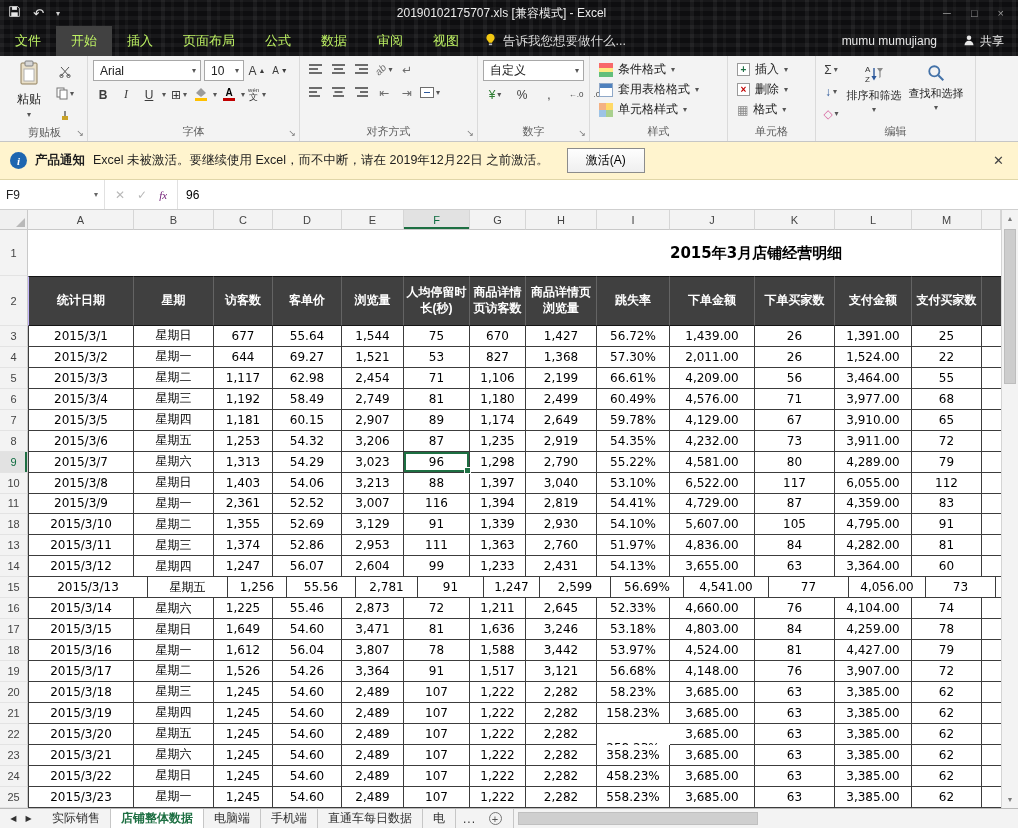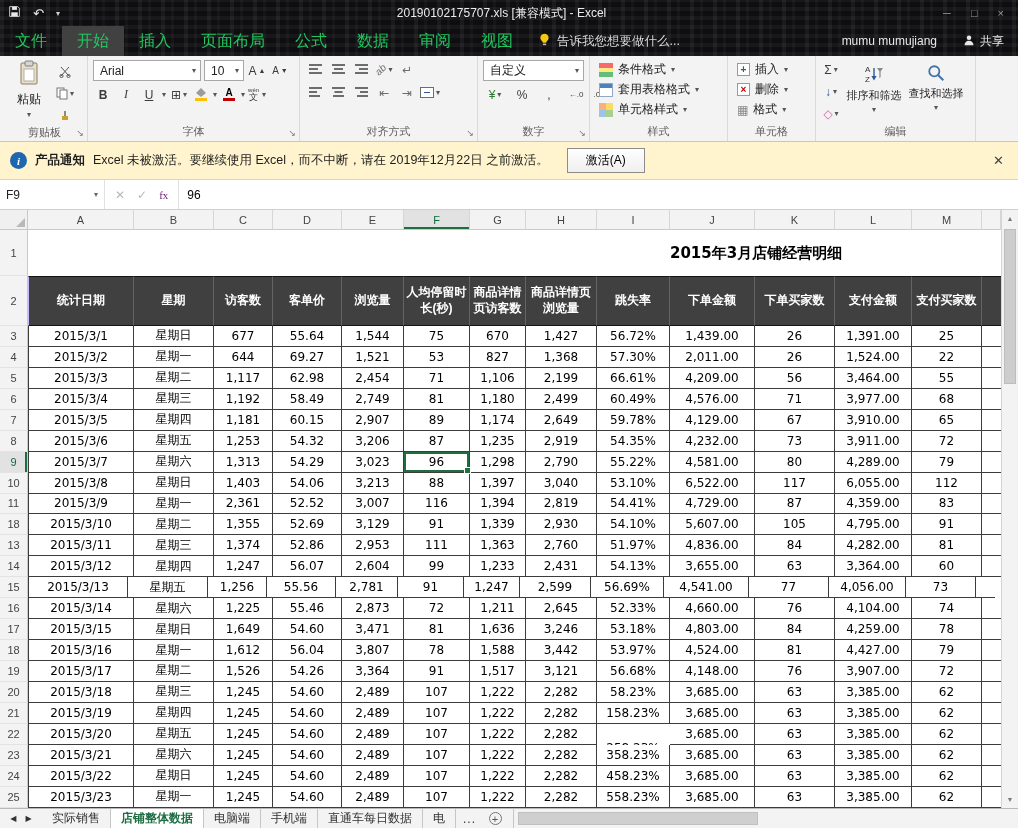--- a/index.html
+++ b/index.html
@@ -12,21 +12,21 @@
   .titleband::before{content:"";position:absolute;inset:0;pointer-events:none;background:
     repeating-linear-gradient(90deg,rgba(255,255,255,.05) 0 4px,transparent 4px 10px,rgba(255,255,255,.03) 10px 13px,transparent 13px 23px),
     repeating-linear-gradient(0deg,rgba(255,255,255,.045) 0 4px,transparent 4px 9px)}
   .titlebar{height:26px;display:flex;align-items:center;position:relative;z-index:1;color:#e8e8e8;font-size:12px;padding:0 8px;gap:12px}
   .qat{display:flex;align-items:center;gap:12px}
   .qat .car{font-size:8px;color:#cfcfcf}
   .undo{font-size:13px;color:#e8e8e8}
   .win-title{flex:1;text-align:center;white-space:nowrap;overflow:hidden;color:#ececec}
   .winctl{display:flex;gap:20px;color:#9a9a9a;font-size:11px;padding-right:6px}
   .tabrow{height:30px;display:flex;align-items:stretch;position:relative;z-index:1}
-  .file,.rtab{line-height:30px;color:#22c55e;font-size:16px;padding:0 15px;white-space:nowrap}
+  .file,.rtab{line-height:30px;color:#bef264;font-size:13px;padding:0 15px;white-space:nowrap}
   .rtab.active{background:#414141}
   .tellme{display:flex;align-items:center;gap:6px;color:#d9d9d9;font-size:12.5px;margin-left:10px;white-space:nowrap}
   .trright{margin-left:auto;display:flex;align-items:center;gap:26px;color:#e8e8e8;font-size:12px;padding-right:14px;white-space:nowrap}
   .share{display:flex;align-items:center;gap:5px}
 
   
   .ribbon{height:86px;background:#f3f3f3;border-bottom:1px solid #c6c6c6;display:flex;flex:none;padding-left:2px}
   .rgroup{display:flex;flex-direction:column;border-right:1px solid #dadada;position:relative;flex:none}
   .gcontent{flex:1;display:flex;align-items:flex-start;padding:4px 5px 0;gap:4px}
   .glabel{height:17px;font-size:11px;color:#5c5c5c;text-align:center;line-height:14px;flex:none}
@@ -65,21 +65,21 @@
   .nbtn{border:1px solid #8c8c8c;background:linear-gradient(#fefefe,#efefef);padding:3px 18px;font-size:12px;margin-left:10px;white-space:nowrap}
   .nclose{margin-left:auto;color:#444;font-size:13px;padding-right:4px}
 
   
   .fbar{height:30px;background:#fff;display:flex;align-items:stretch;flex:none;border-bottom:1px solid #cfcfcf}
   .namebox{width:104px;display:flex;align-items:center;padding:0 6px;font-size:12px;color:#222}
   .namebox .car{margin-left:auto;color:#666}
   .vdiv{width:1px;background:#e1e1e1}
   .fbtns{display:flex;align-items:center;gap:12px;padding:0 10px;border-right:1px solid #e1e1e1}
   .fx-x,.fx-ok{color:#b8b8b8;font-size:12px}
-  .fx{font-family:"Liberation Serif",serif;color:#701a75;font-size:11px}
+  .fx{font-style:italic;font-family:"Liberation Serif",serif;color:#701a75;font-size:11px}
   .fvalue{flex:1;display:flex;align-items:center;padding:0 8px;font-size:12px}
 
   
   .gridwrap{height:598px;display:flex;flex:none;background:#fff}
   .sheet{width:1001px;flex:none;overflow:hidden}
   .g-row{display:flex;flex:none;width:1001px}
   .colhead{height:20px}
   .g-corner{width:28px;flex:none;background:#f0f0f0;border-right:1px solid #c9c9c9;border-bottom:1px solid #c9c9c9;position:relative}
   .g-corner::after{content:"";position:absolute;right:2px;bottom:2px;border-left:9px solid transparent;border-bottom:9px solid #b9b9b9}
   .g-colhdr{background:#f3f3f3;border-right:1px solid #d6d6d6;border-bottom:1px solid #c9c9c9;font-size:11px;color:#444;display:flex;align-items:center;justify-content:center;flex:none}
@@ -688,21 +688,21 @@
           <div class="g-cell" style="width: 71px;">2,431</div>
           <div class="g-cell" style="width: 73px;">54.13%</div>
           <div class="g-cell" style="width: 85px;">3,655.00</div>
           <div class="g-cell" style="width: 80px;">63</div>
           <div class="g-cell" style="width: 77px;">3,364.00</div>
           <div class="g-cell" style="width: 70px;">60</div>
           <div class="g-cell sliver" style="width: 19px;"></div>
         </div>
         <div class="g-row row-data">
           <div class="g-rowhdr">15</div>
-          <div class="g-cell cfirst" style="width: 100px;">2015/3/13</div>
+          <div class="g-cell cfirst" style="width: 120px;">2015/3/13</div>
           <div class="g-cell" style="width: 80px;">星期五</div>
           <div class="g-cell" style="width: 59px;">1,256</div>
           <div class="g-cell" style="width: 69px;">55.56</div>
           <div class="g-cell" style="width: 62px;">2,781</div>
           <div class="g-cell" style="width: 66px;">91</div>
           <div class="g-cell" style="width: 56px;">1,247</div>
           <div class="g-cell" style="width: 71px;">2,599</div>
           <div class="g-cell" style="width: 73px;">56.69%</div>
           <div class="g-cell" style="width: 85px;">4,541.00</div>
           <div class="g-cell" style="width: 80px;">77</div>

